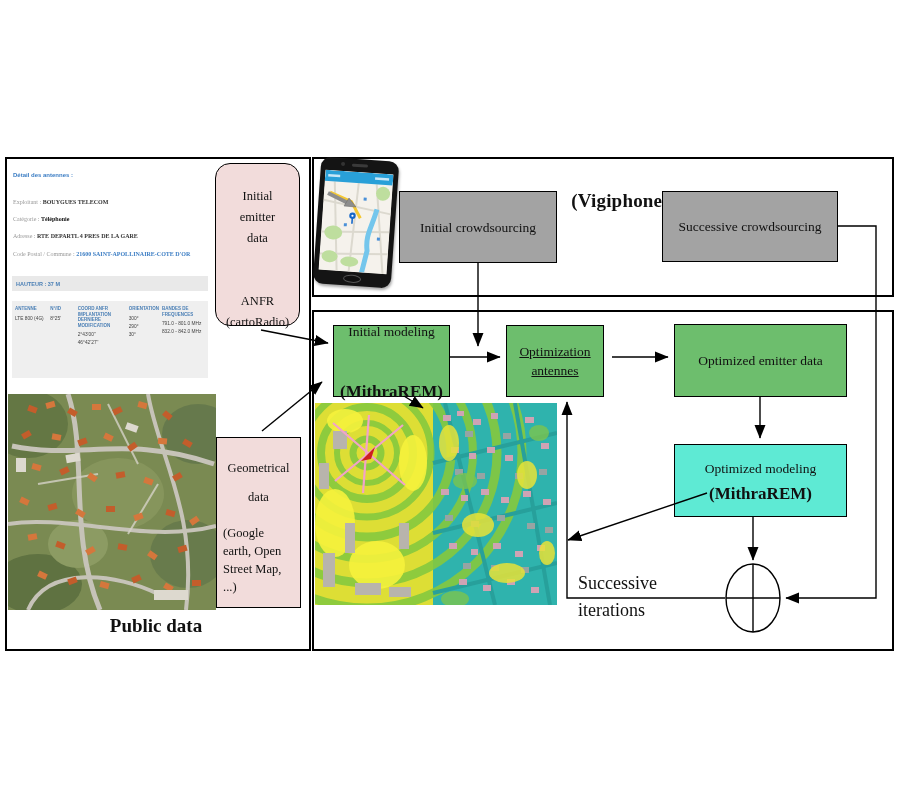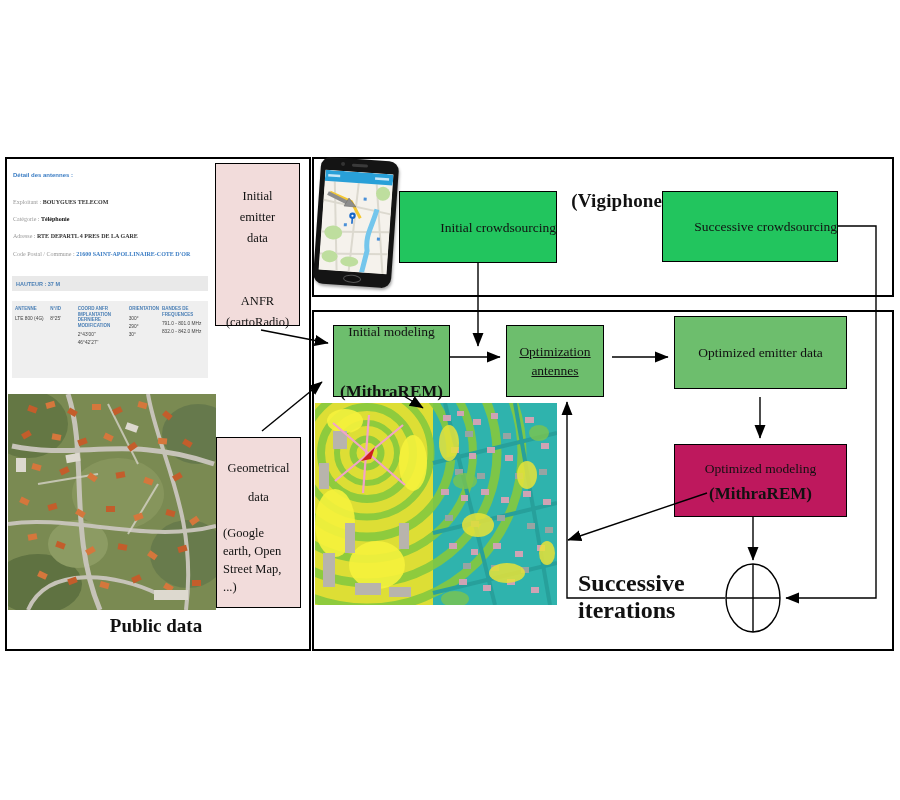--- a/index.html
+++ b/index.html
@@ -4,23 +4,23 @@
 <style>
   html,body{margin:0;padding:0;background:#fff;}
   #stage{position:relative;width:900px;height:800px;background:#fff;overflow:hidden;
          font-family:"Liberation Serif",serif;color:#111;}
   .abs{position:absolute;}
   .panel{position:absolute;border:2px solid #000;background:transparent;}
   .fbox{position:absolute;border:1.5px solid #000;box-sizing:border-box;
         display:flex;flex-direction:column;align-items:center;justify-content:center;
         text-align:center;font-size:13.5px;line-height:19px;}
   .fbox .b2{font-weight:bold;font-size:17px;margin-top:6px;}
-  .blue{background:#22c55e;align-items:flex-end;}
+  .blue{background:#a3a3a3;}
   .green{background:#6dbe6d;}
-  .pinkbox{background:#be185d;}
+  .pinkbox{background:#5eead4;}
   .callout{position:absolute;border:1.5px solid #000;background:#f2dcdb;box-sizing:border-box;
            font-size:12.5px;text-align:center;}
   .callout .blk{white-space:pre-line;}
   .headline{position:absolute;font-weight:bold;font-size:19px;text-align:center;letter-spacing:.2px;}
   .biglabel{position:absolute;font-weight:bold;font-size:19px;text-align:center;}
   .pre{white-space:pre-line;}
   
   .mini{font-family:"Liberation Sans",sans-serif;}
   .mini-title{position:absolute;font-size:6px;font-weight:bold;color:#3b7dc4;line-height:7px;}
   .mini-line{position:absolute;font-size:6px;line-height:7px;color:#999;}
@@ -172,21 +172,21 @@
         <rect x="146" y="196" width="34" height="10"></rect>
         <rect x="58" y="60" width="14" height="8" transform="rotate(-10 65 64)"></rect>
         <rect x="8" y="64" width="10" height="14"></rect>
         <rect x="118" y="30" width="12" height="7" transform="rotate(20 124 33)"></rect>
       </g>
     </svg>
   </div>
 
   <div class="biglabel" style="left:5px;top:615px;width:302px;">Public data</div>
 
-  <div class="callout" style="left:215px;top:163px;width:85px;height:163px;padding-top:22px;">
+  <div class="callout" style="left:215px;top:163px;width:85px;height:163px;padding-top:22px;border-radius:15px;">
     <div class="blk" style="line-height:21px;">Initial
 emitter
 data</div>
     <div class="blk" style="line-height:21px;margin-top:42px;">ANFR
 (cartoRadio)</div>
   </div>
 
   <div class="callout" style="left:216px;top:437px;width:85px;height:171px;padding-top:16px;">
     <div class="blk" style="line-height:29px;">Geometrical
 data</div>
@@ -251,21 +251,21 @@
   </div>
 
   <div class="fbox green" style="left:333px;top:325px;width:117px;height:72px;gap:35px;">
     <span>Initial modeling</span>
     <span class="b2">(MithraREM)</span>
   </div>
   <div class="fbox green" style="left:506px;top:325px;width:98px;height:72px;text-decoration:underline;">
     <span>Optimization</span>
     <span>antennes</span>
   </div>
-  <div class="fbox green" style="left:674px;top:316px;width:173px;height:73px;">
+  <div class="fbox green" style="left:674px;top:324px;width:173px;height:73px;">
     <span>Optimized emitter data</span>
   </div>
   <div class="fbox pinkbox" style="left:674px;top:444px;width:173px;height:73px;">
     <span>Optimized modeling</span>
     <span class="b2">(MithraREM)</span>
   </div>
 
   <div class="abs" style="left:315px;top:403px;width:242px;height:202px;">
     <svg width="242" height="202" viewBox="0 0 242 202">
       <rect width="242" height="202" fill="#2fb3ad"></rect>
@@ -360,21 +360,21 @@
       </g>
       <g fill="#7cc44e" opacity="0.8">
         <ellipse cx="150" cy="78" rx="12" ry="8"></ellipse>
         <ellipse cx="224" cy="30" rx="10" ry="8"></ellipse>
         <ellipse cx="140" cy="196" rx="14" ry="8"></ellipse>
       </g>
     </svg>
   </div>
 
 
-  <div class="abs pre" style="left:578px;top:570px;font-weight:bold;font-size:24px;line-height:27px;">Successive
+  <div class="abs pre" style="left:578px;top:570px;font-weight:normal;font-size:18px;line-height:27px;">Successive
 iterations</div>
 
   <svg class="abs" style="left:0;top:0;pointer-events:none;" width="900" height="800" viewBox="0 0 900 800">
     <defs>
       <marker id="arr" markerWidth="11" markerHeight="9" refX="9.5" refY="4" orient="auto">
         <path d="M0,0 L10,4 L0,8 Z" fill="#000"></path>
       </marker>
     </defs>
     <g stroke="#000" stroke-width="1.4" fill="none">
       <path d="M478,263 V346" marker-end="url(#arr)"></path>

